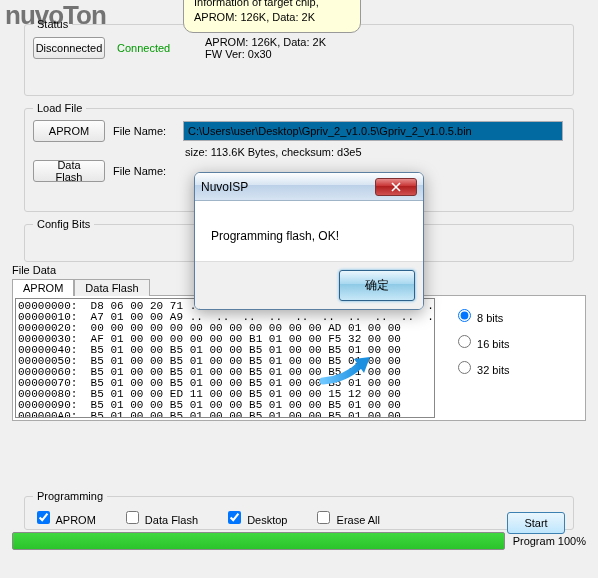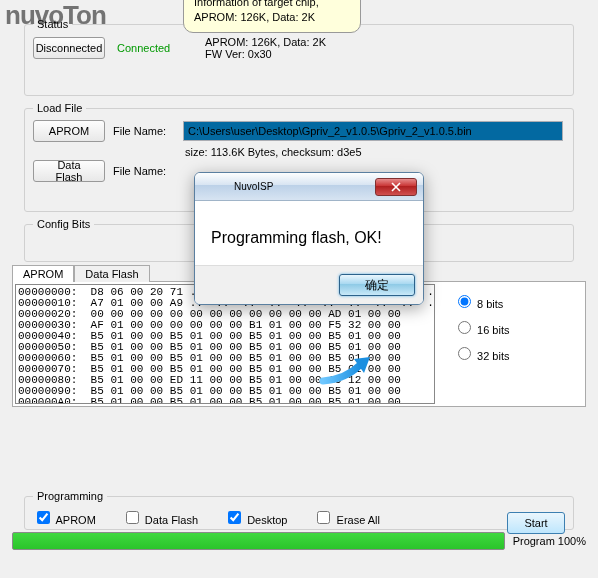--- a/index.html
+++ b/index.html
@@ -26,26 +26,26 @@
 .tab-btn.active { background: #fff; z-index: 3; }
 .tab-content { border: 1px solid #aaa; background: #fff; padding: 2px; display: flex; }
 .hex-view { font-family: "Courier New", monospace; font-size: 11px; white-space: pre; width: 420px; height: 120px; overflow: auto; background: #fff; border: 1px solid #888; padding: 2px; line-height: 1.0; }
 .bits-pane { padding: 8px 4px 4px 18px; display: flex; flex-direction: column; gap: 8px; }
 .check-row { display: flex; gap: 26px; align-items: center; }
 .start-btn { background: linear-gradient(#eaf6fd,#bee6fd); border: 1px solid #3c7fb1; border-radius: 3px; width: 58px; height: 22px; display: flex; align-items: center; justify-content: center; cursor: pointer; position:absolute; right:8px; top:10px; }
 .progress-wrap { position: absolute; top: 532px; left: 12px; right: 12px; display: flex; align-items: center; gap: 8px; }
 .progress-bar { flex: 1; height: 18px; border: 1px solid #8a8a8a; border-radius: 2px; background: linear-gradient(#3fd83f,#2bc52b); }
 .dialog-overlay { position: absolute; left: 194px; top: 172px; width: 230px; z-index: 20; box-shadow: 0 4px 16px rgba(0,0,0,0.35); border-radius: 6px; border: 1px solid #5a7fa0; overflow: hidden; }
 .dialog-title { height: 28px; background: linear-gradient(#fdfefe,#d7e4f2 45%,#bcd1e8 46%,#d7e4f2); display: flex; align-items: center; padding: 0 6px; border-bottom: 1px solid #a0b4c8; }
-.dialog-title span { flex: 1; font-size: 10px; margin-left: 33px; }
+.dialog-title span { flex: 1; font-size: 12px; }
 .dialog-close { width: 42px; height: 18px; background: linear-gradient(#e68a8a,#c83232 45%,#b02020 46%,#d05050); border: 1px solid #803030; border-radius: 3px; display: flex; align-items: center; justify-content: center; cursor: pointer; }
 .dialog-close svg { width: 10px; height: 10px; }
-.dialog-body { background: #fff; padding: 28px 16px 18px; text-align: left; font-size: 16px; }
+.dialog-body { background: #fff; padding: 28px 16px 18px; text-align: left; font-size: 12px; }
 .dialog-footer { background: #f0f0f0; padding: 8px; display: flex; justify-content: flex-end; border-top: 1px solid #ddd; position:relative; }
-.ok-btn { width: 76px; height: 22px; background: linear-gradient(#eaf6fd,#a8d8f0 45%,#8ecae6 46%,#c8e8f8); border: 1px solid #2c628b; border-radius: 3px; display: flex; align-items: center; justify-content: center; cursor: pointer; font-size: 12px; box-shadow: 0 0 3px #5fb3e6; }
+.ok-btn { width: 76px; height: 31px; background: linear-gradient(#eaf6fd,#a8d8f0 45%,#8ecae6 46%,#c8e8f8); border: 1px solid #2c628b; border-radius: 3px; display: flex; align-items: center; justify-content: center; cursor: pointer; font-size: 12px; box-shadow: 0 0 3px #5fb3e6; }
 .arrow { position: absolute; left: 318px; top: 353px; z-index: 25; }
 .filedata-legend { font-size:11px; margin-bottom:2px; display:block; }
 </style>
 </head>
 <body>
 
 <div class="brand">nuvoTon</div>
 
 <div class="tooltip">
   <div>Information of target chip,</div>
@@ -81,20 +81,21 @@
   <div class="row" style="margin-left:152px;position:absolute;top:88px;left:44px">
     <span class="info-text">File</span>
   </div>
 </fieldset>
 
 <fieldset class="configbits-fs">
   <legend>Config Bits</legend>
 </fieldset>
 
 <div class="filedata-fs">
+  <span class="filedata-legend">File Data</span>
   <div class="tabs">
     <span class="tab-btn active">APROM</span><span class="tab-btn">Data Flash</span>
     <div class="tab-content">
       <div class="hex-view">00000000:  D8 06 00 20 71 ..  ..  ..  ..  ..  ..  ..  ..  ..  ..  ..
 00000010:  A7 01 00 00 A9 ..  ..  ..  ..  ..  ..  ..  ..  ..  ..  ..
 00000020:  00 00 00 00 00 00 00 00 00 00 00 00 AD 01 00 00
 00000030:  AF 01 00 00 00 00 00 00 B1 01 00 00 F5 32 00 00
 00000040:  B5 01 00 00 B5 01 00 00 B5 01 00 00 B5 01 00 00
 00000050:  B5 01 00 00 B5 01 00 00 B5 01 00 00 B5 01 00 00
 00000060:  B5 01 00 00 B5 01 00 00 B5 01 00 00 B5 01 00 00

